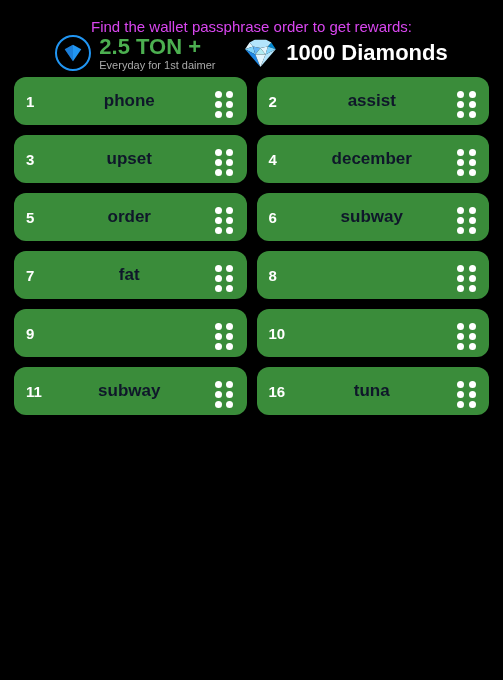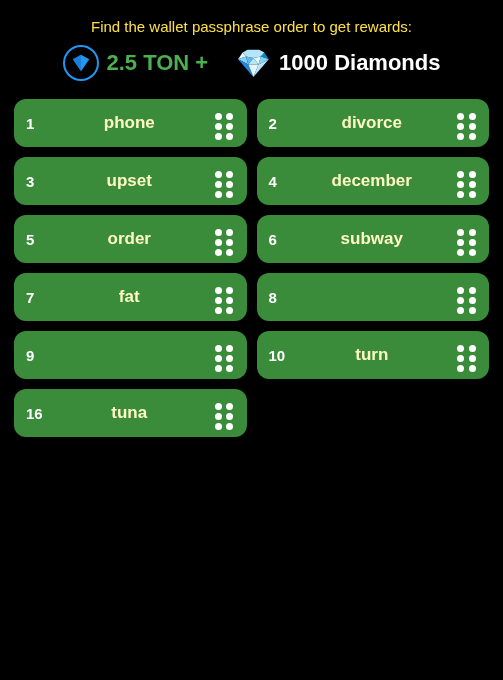--- a/index.html
+++ b/index.html
@@ -9,32 +9,31 @@
       min-height: 680px;
       background-color: #000;
       font-family: Arial, sans-serif;
       display: flex;
       flex-direction: column;
       align-items: center;
       padding: 18px 14px 18px 14px;
     }
 
     .header-text {
-      color: #fde047;
+      color: #d946ef;
       font-size: 15px;
       text-align: center;
-      margin-bottom: 10px;
     }
 
     .reward-row {
       display: flex;
       align-items: center;
       justify-content: center;
       gap: 28px;
-      margin-bottom: 18px;
+      margin-bottom: 6px;
     }
 
     .ton-reward {
       display: flex;
       align-items: center;
       gap: 8px;
     }
 
     .ton-icon {
       width: 36px;
@@ -105,21 +104,21 @@
     }
 
     .card-number {
       color: #fff;
       font-size: 15px;
       font-weight: 700;
       min-width: 18px;
     }
 
     .card-word {
-      color: #fef9c3;
+      color: #0f172a;
       font-size: 17px;
       font-weight: 600;
       flex: 1;
       text-align: center;
     }
 
     .drag-icon {
       display: grid;
       grid-template-columns: 1fr 1fr;
       gap: 3px;
@@ -143,20 +142,21 @@
 <div class="reward-row">
   <div class="ton-reward">
     <div class="ton-icon">
       <svg viewBox="0 0 24 24" fill="none">
         <polygon points="12,3 21,8 12,21 3,8" fill="#2196F3"></polygon>
         <polygon points="12,3 12,21 3,8" fill="#1565C0" opacity="0.5"></polygon>
       </svg>
     </div>
     <div class="ton-text-group">
       <span class="ton-amount">2.5 TON +</span>
+      <span class="ton-sub">Everyday for 1st daimer</span>
     </div>
   </div>
   <div class="diamond-reward">
     <span class="diamond-icon">💎</span>
     <span class="diamond-text">1000 Diamonds</span>
   </div>
 </div>
 
 <div class="grid" id="word-grid">
 <div class="word-card">
@@ -166,21 +166,21 @@
         <span></span>
         <span></span>
         <span></span>
         <span></span>
         <span></span>
         <span></span>
       </div>
     </div>
     <div class="word-card">
       <span class="card-number">2</span>
-      <span class="card-word">divorce</span>
+      <span class="card-word">assist</span>
       <div class="drag-icon">
         <span></span>
         <span></span>
         <span></span>
         <span></span>
         <span></span>
         <span></span>
       </div>
     </div>
     <div class="word-card">
@@ -260,21 +260,32 @@
         <span></span>
         <span></span>
         <span></span>
         <span></span>
         <span></span>
         <span></span>
       </div>
     </div>
     <div class="word-card">
       <span class="card-number">10</span>
-      <span class="card-word">turn</span>
+      <div class="drag-icon">
+        <span></span>
+        <span></span>
+        <span></span>
+        <span></span>
+        <span></span>
+        <span></span>
+      </div>
+    </div>
+    <div class="word-card">
+      <span class="card-number">11</span>
+      <span class="card-word">subway</span>
       <div class="drag-icon">
         <span></span>
         <span></span>
         <span></span>
         <span></span>
         <span></span>
         <span></span>
       </div>
     </div>
     <div class="word-card">

